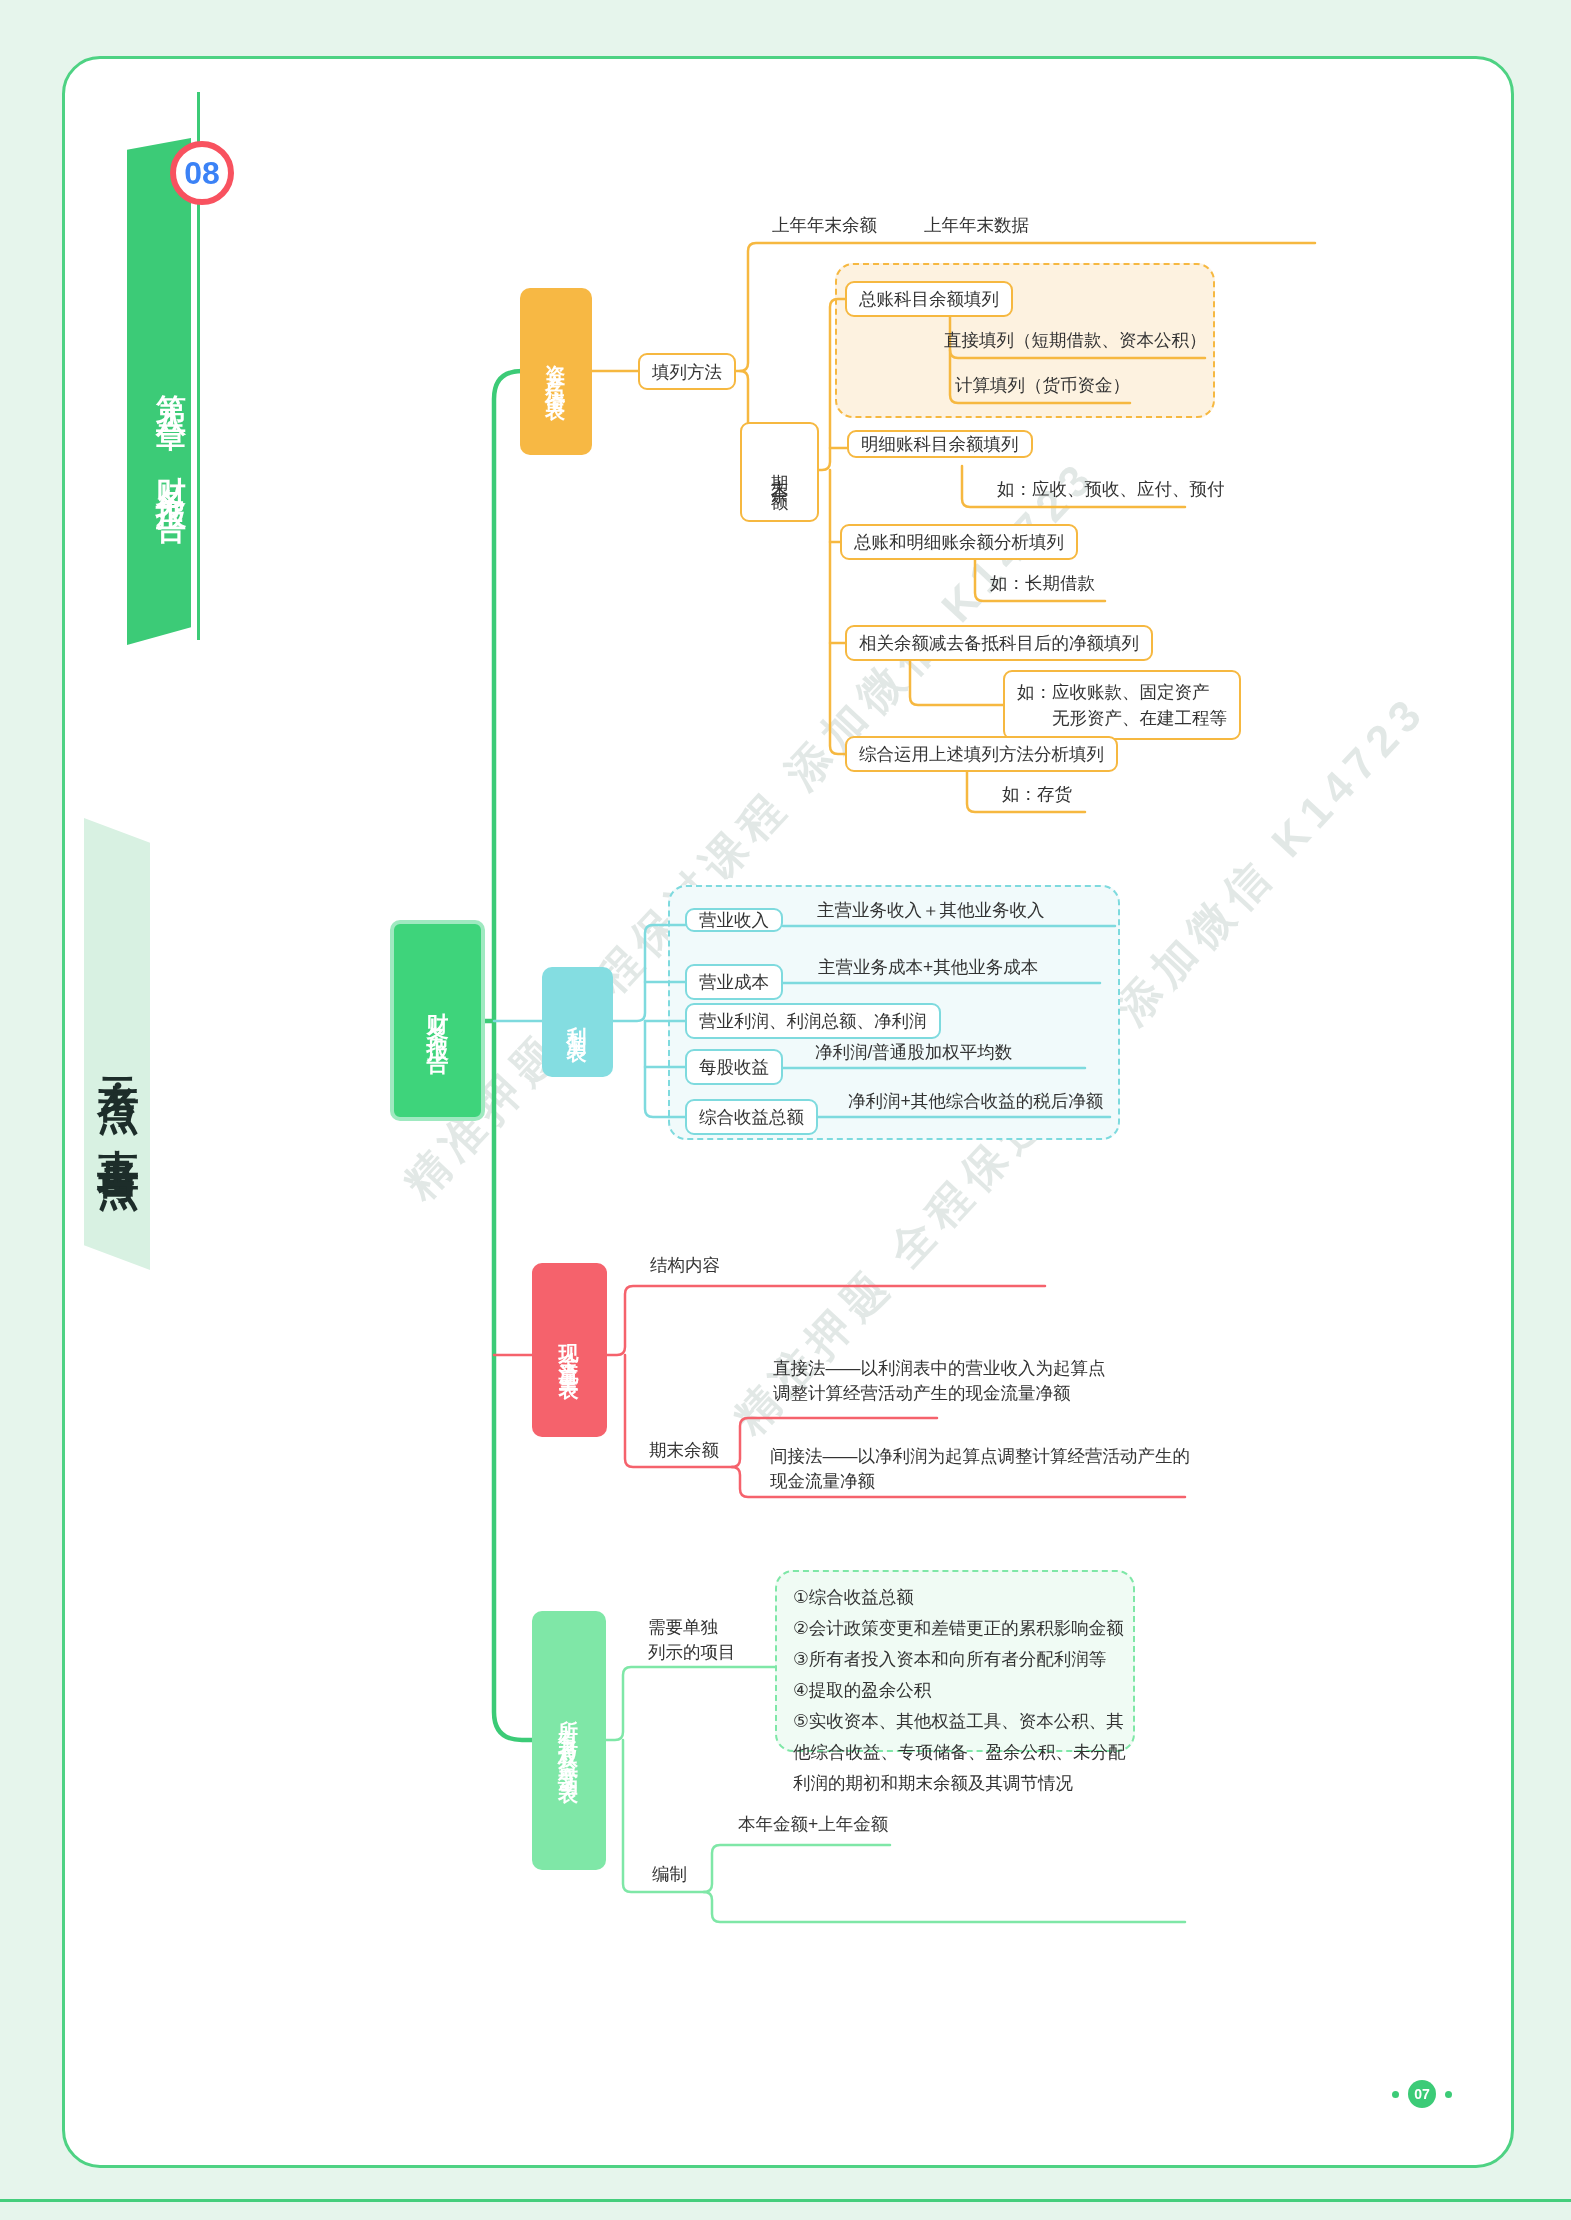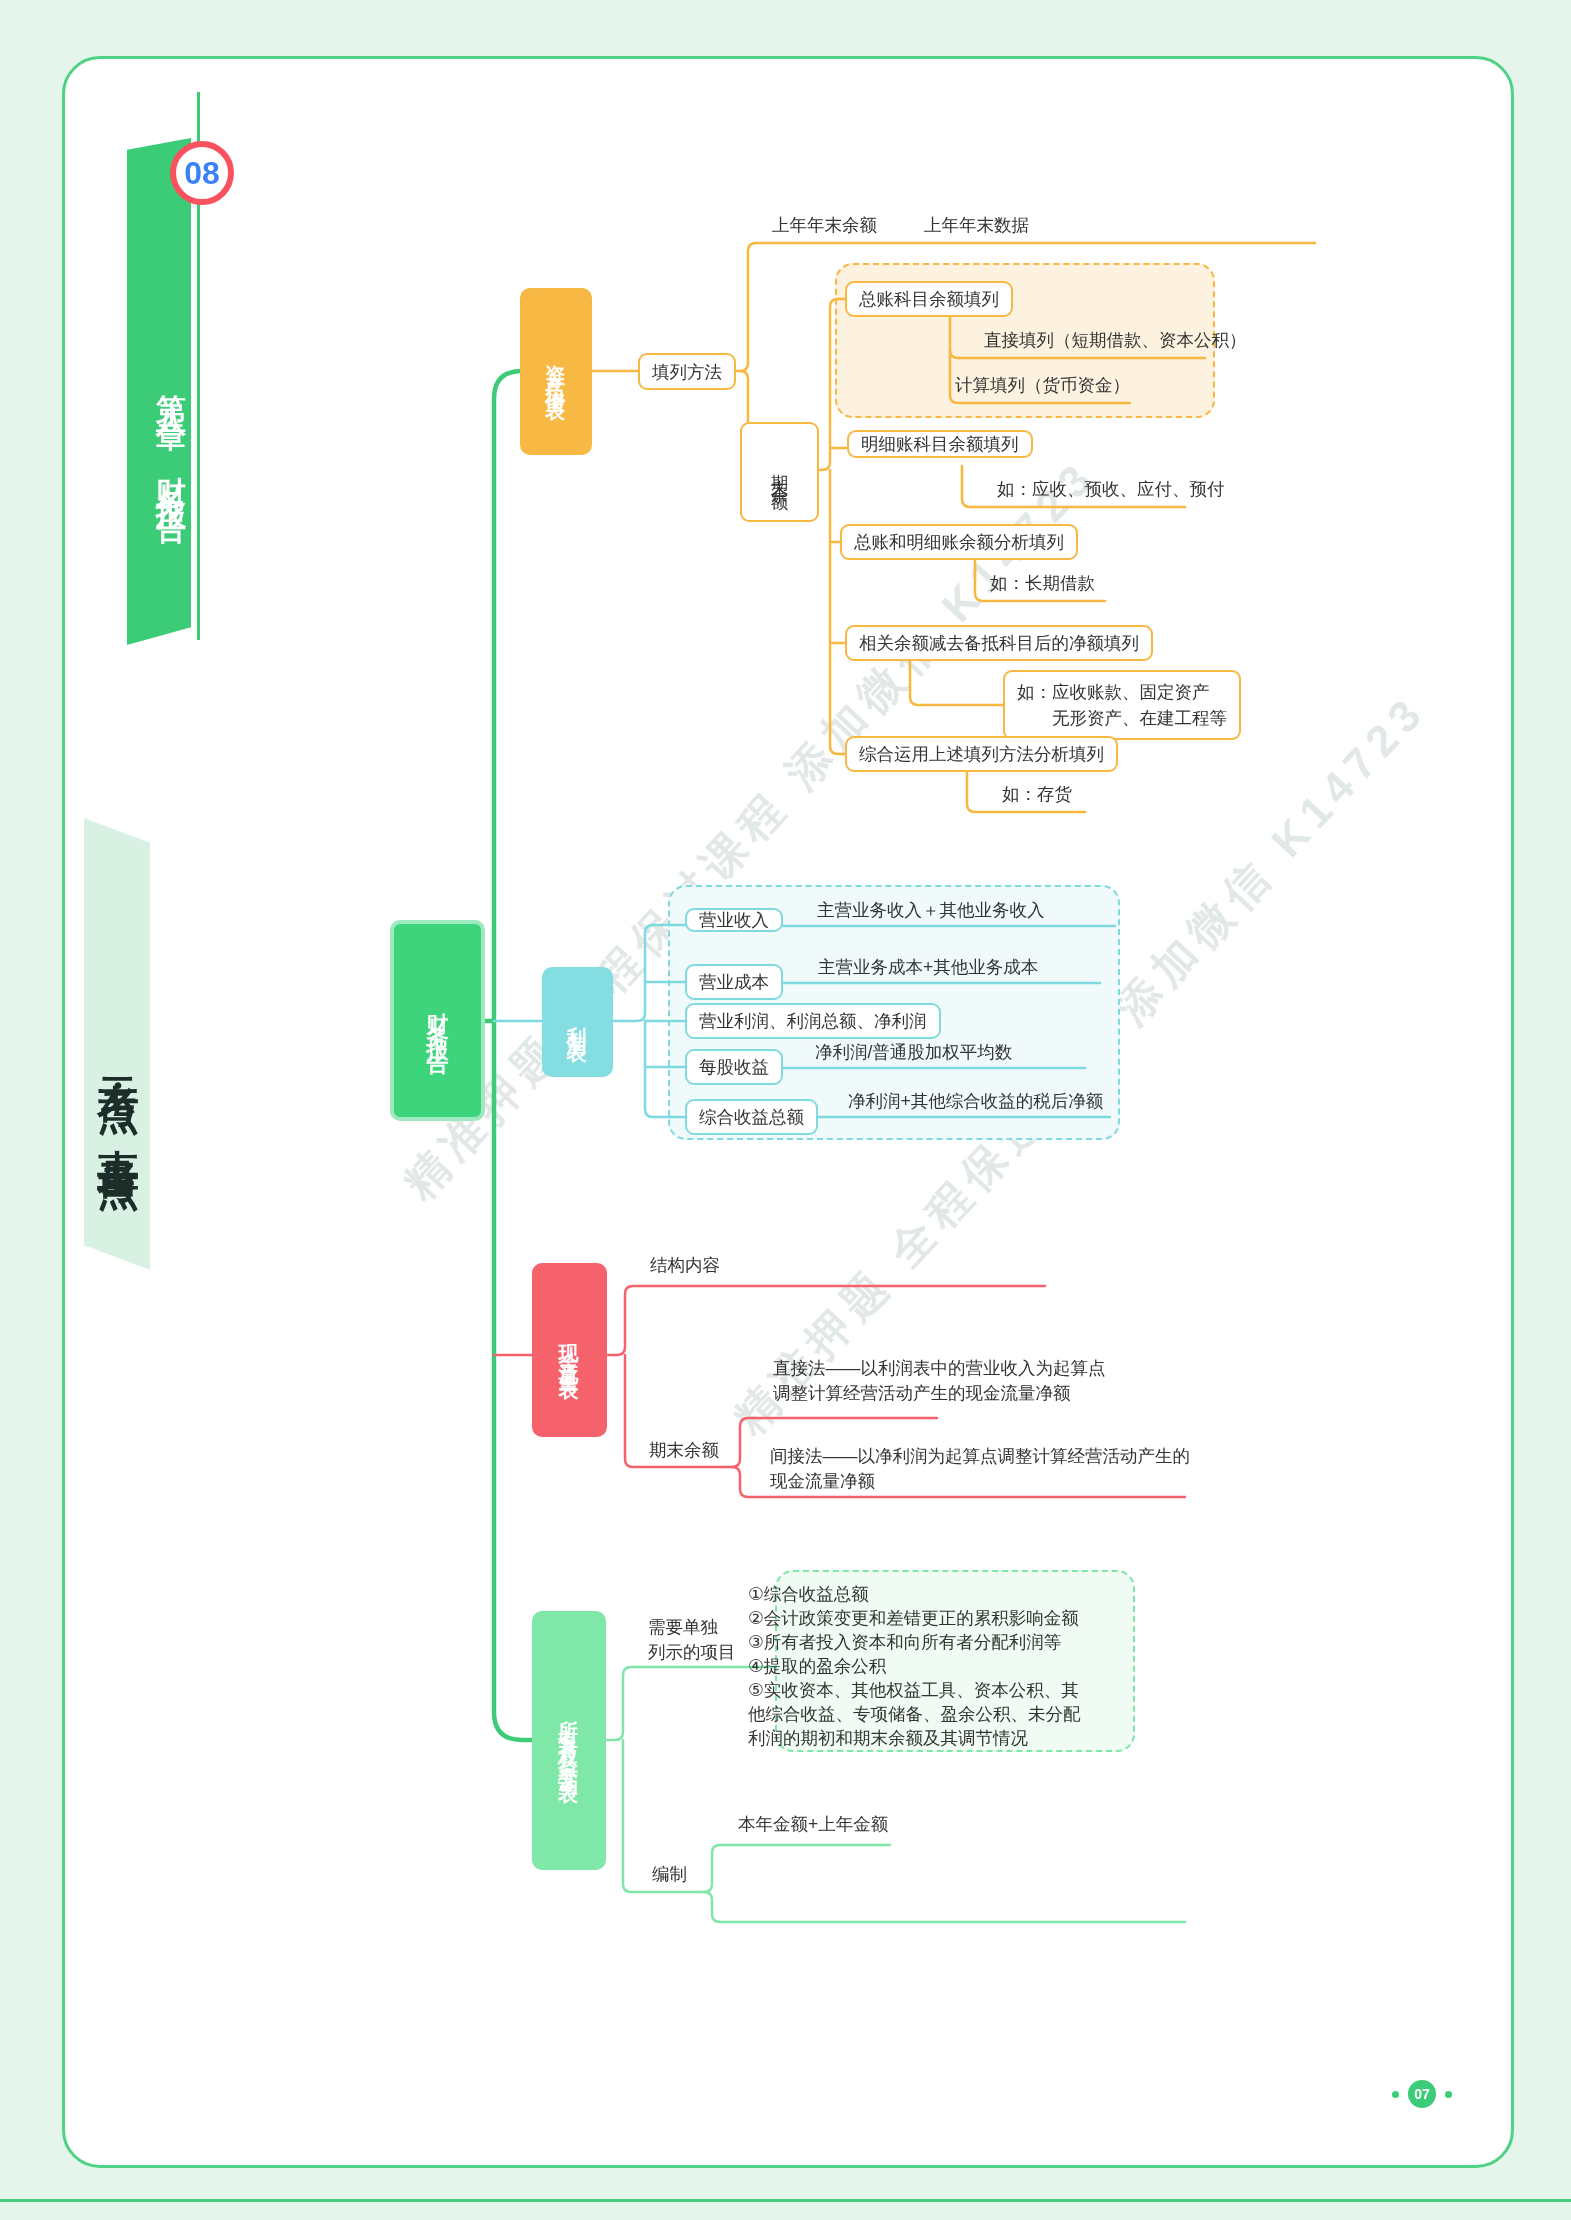--- a/index.html
+++ b/index.html
@@ -151,21 +151,21 @@
   </div>
   <div class="ltxt" style="left:772px;top:213px;">上年年末余额</div>
   <div class="ltxt" style="left:924px;top:213px;">上年年末数据</div>
   <div class="vlabel" style="left:740px;top:422px;width:75px;height:96px;">
     <span class="vtxt2">期末余额</span>
   </div>
 
   <div class="onode oc-orange" style="left:845px;top:281px;height:36px;">
     <span>总账科目余额填列</span>
   </div>
-  <div class="ltxt" style="left:984px;top:328px;">直接填列（短期借款、资本公积）</div>
+  <div class="ltxt" style="left:944px;top:328px;">直接填列（短期借款、资本公积）</div>
   <div class="ltxt" style="left:955px;top:373px;">计算填列（货币资金）</div>
 
   <div class="onode oc-orange" style="left:847px;top:430px;height:28px;">
     <span>明细账科目余额填列</span>
   </div>
   <div class="ltxt" style="left:965px;top:477px;padding-left:32px;">如：应收、预收、应付、预付</div>
 
   <div class="onode oc-orange" style="left:840px;top:524px;height:36px;">
     <span>总账和明细账余额分析填列</span>
   </div>
@@ -219,21 +219,21 @@
   <div class="ltxt" style="left:773px;top:1356px;">直接法——以利润表中的营业收入为起算点
 调整计算经营活动产生的现金流量净额</div>
   <div class="ltxt" style="left:770px;top:1444px;">间接法——以净利润为起算点调整计算经营活动产生的
 现金流量净额</div>
 
   <div class="vbox b-equity" style="left:532px;top:1611px;width:74px;height:259px;">
     <span class="vtxt">所有者权益变动表</span>
   </div>
   <div class="ltxt" style="left:648px;top:1615px;">需要单独
 列示的项目</div>
-  <div class="ltxt" style="left:748px;top:1582px;line-height:24px;">①综合收益总额
+  <div class="ltxt" style="left:793px;top:1582px;line-height:31px;">①综合收益总额
 ②会计政策变更和差错更正的累积影响金额
 ③所有者投入资本和向所有者分配利润等
 ④提取的盈余公积
 ⑤实收资本、其他权益工具、资本公积、其
 他综合收益、专项储备、盈余公积、未分配
 利润的期初和期末余额及其调节情况</div>
   <div class="ltxt" style="left:652px;top:1862px;">编制</div>
   <div class="ltxt" style="left:738px;top:1812px;">本年金额+上年金额</div>
 
   <div class="pagenum">

